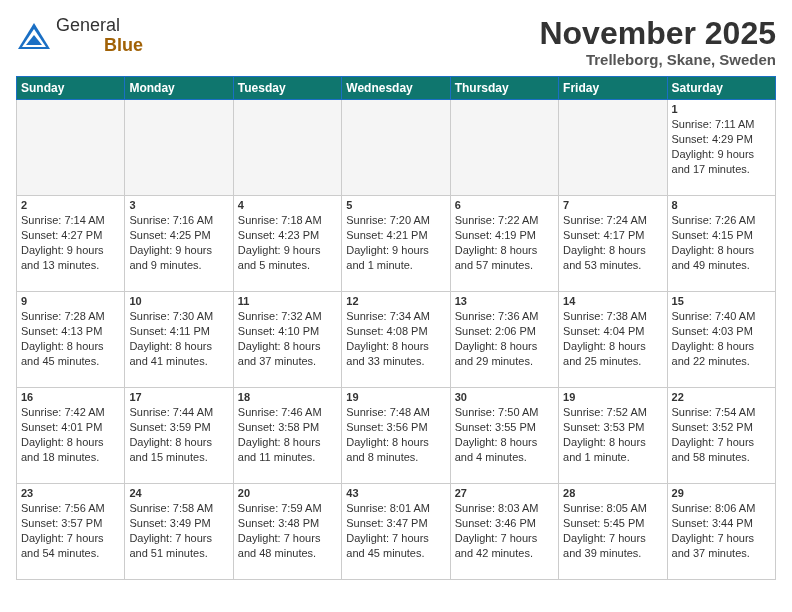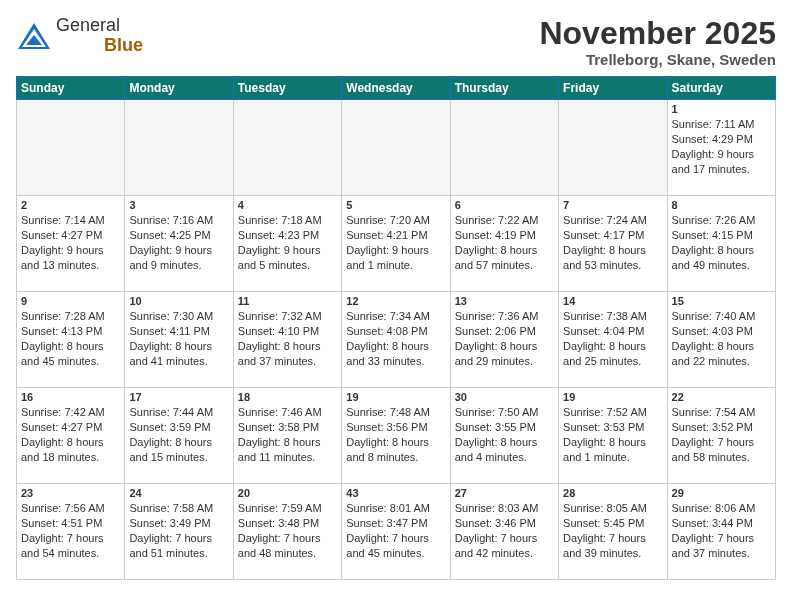--- a/index.html
+++ b/index.html
@@ -249,21 +249,21 @@
             <div class="day-info">Sunrise: 7:40 AM
 Sunset: 4:03 PM
 Daylight: 8 hours
 and 22 minutes.</div>
           </td>
         </tr>
         <tr>
           <td>
             <span class="day-number">16</span>
             <div class="day-info">Sunrise: 7:42 AM
-Sunset: 4:27 PM
+Sunset: 4:01 PM
 Daylight: 8 hours
 and 18 minutes.</div>
           </td>
           <td>
             <span class="day-number">17</span>
             <div class="day-info">Sunrise: 7:44 AM
 Sunset: 3:59 PM
 Daylight: 8 hours
 and 15 minutes.</div>
           </td>
@@ -300,21 +300,21 @@
             <div class="day-info">Sunrise: 7:54 AM
 Sunset: 3:52 PM
 Daylight: 7 hours
 and 58 minutes.</div>
           </td>
         </tr>
         <tr>
           <td>
             <span class="day-number">23</span>
             <div class="day-info">Sunrise: 7:56 AM
-Sunset: 4:51 PM
+Sunset: 3:57 PM
 Daylight: 7 hours
 and 54 minutes.</div>
           </td>
           <td>
             <span class="day-number">24</span>
             <div class="day-info">Sunrise: 7:58 AM
 Sunset: 3:49 PM
 Daylight: 7 hours
 and 51 minutes.</div>
           </td>

